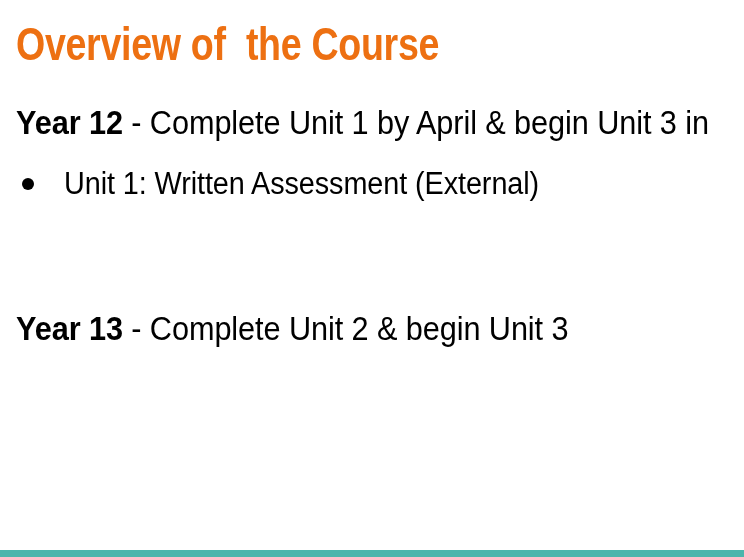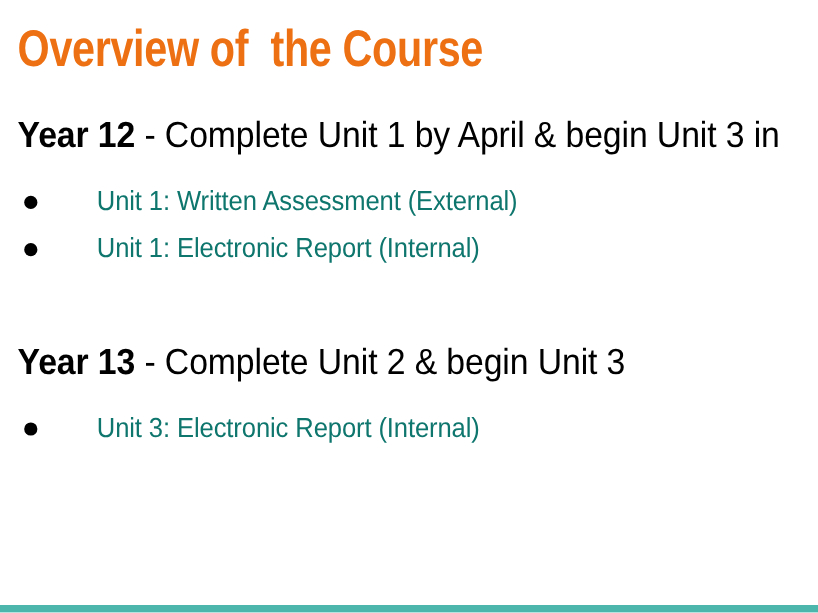--- a/index.html
+++ b/index.html
@@ -75,24 +75,24 @@
     margin: 0;
     padding: 0;
     list-style: none;
   }
   #list-year12 { top: 64px; }
   #list-year13 { top: 270px; }
 
   .bullet-item {
     position: relative;
     height: 43px;
-    padding-left: 88px;
-    font-size: 25px;
+    padding-left: 64px;
+    font-size: 31px;
     line-height: 43px;
-    color: #0f766e;
+    color: #000000;
     white-space: nowrap;
     letter-spacing: -0.1px;
   }
   .bullet-item .bullet-dot {
     position: absolute;
     left: 22px;
     top: 50%;
     margin-top: -6px;
     width: 12px;
     height: 12px;
@@ -127,34 +127,26 @@
 
     <div class="year-line" id="year12-line">
       <span class="year-label">Year 12</span><span class="year-rest"> - Complete Unit 1 by April &amp; begin Unit 3 in</span>
     </div>
 
     <ul class="bullet-list" id="list-year12">
       <li class="bullet-item">
         <span class="bullet-dot"></span>
         <span class="bullet-text">Unit 1: Written Assessment (External)</span>
       </li>
-      <li class="bullet-item">
-        <span class="bullet-dot"></span>
-        <span class="bullet-text">Unit 1: Electronic Report (Internal)</span>
-      </li>
     </ul>
 
     <div class="year-line" id="year13-line">
       <span class="year-label">Year 13</span><span class="year-rest"> - Complete Unit 2 &amp; begin Unit 3</span>
     </div>
 
     <ul class="bullet-list" id="list-year13">
-      <li class="bullet-item">
-        <span class="bullet-dot"></span>
-        <span class="bullet-text">Unit 3: Electronic Report (Internal)</span>
-      </li>
     </ul>
 
   </div>
 
   <div id="bottom-bar" style="background: rgb(76, 181, 172);"></div>
 
 </div>
 
 </body></html>

